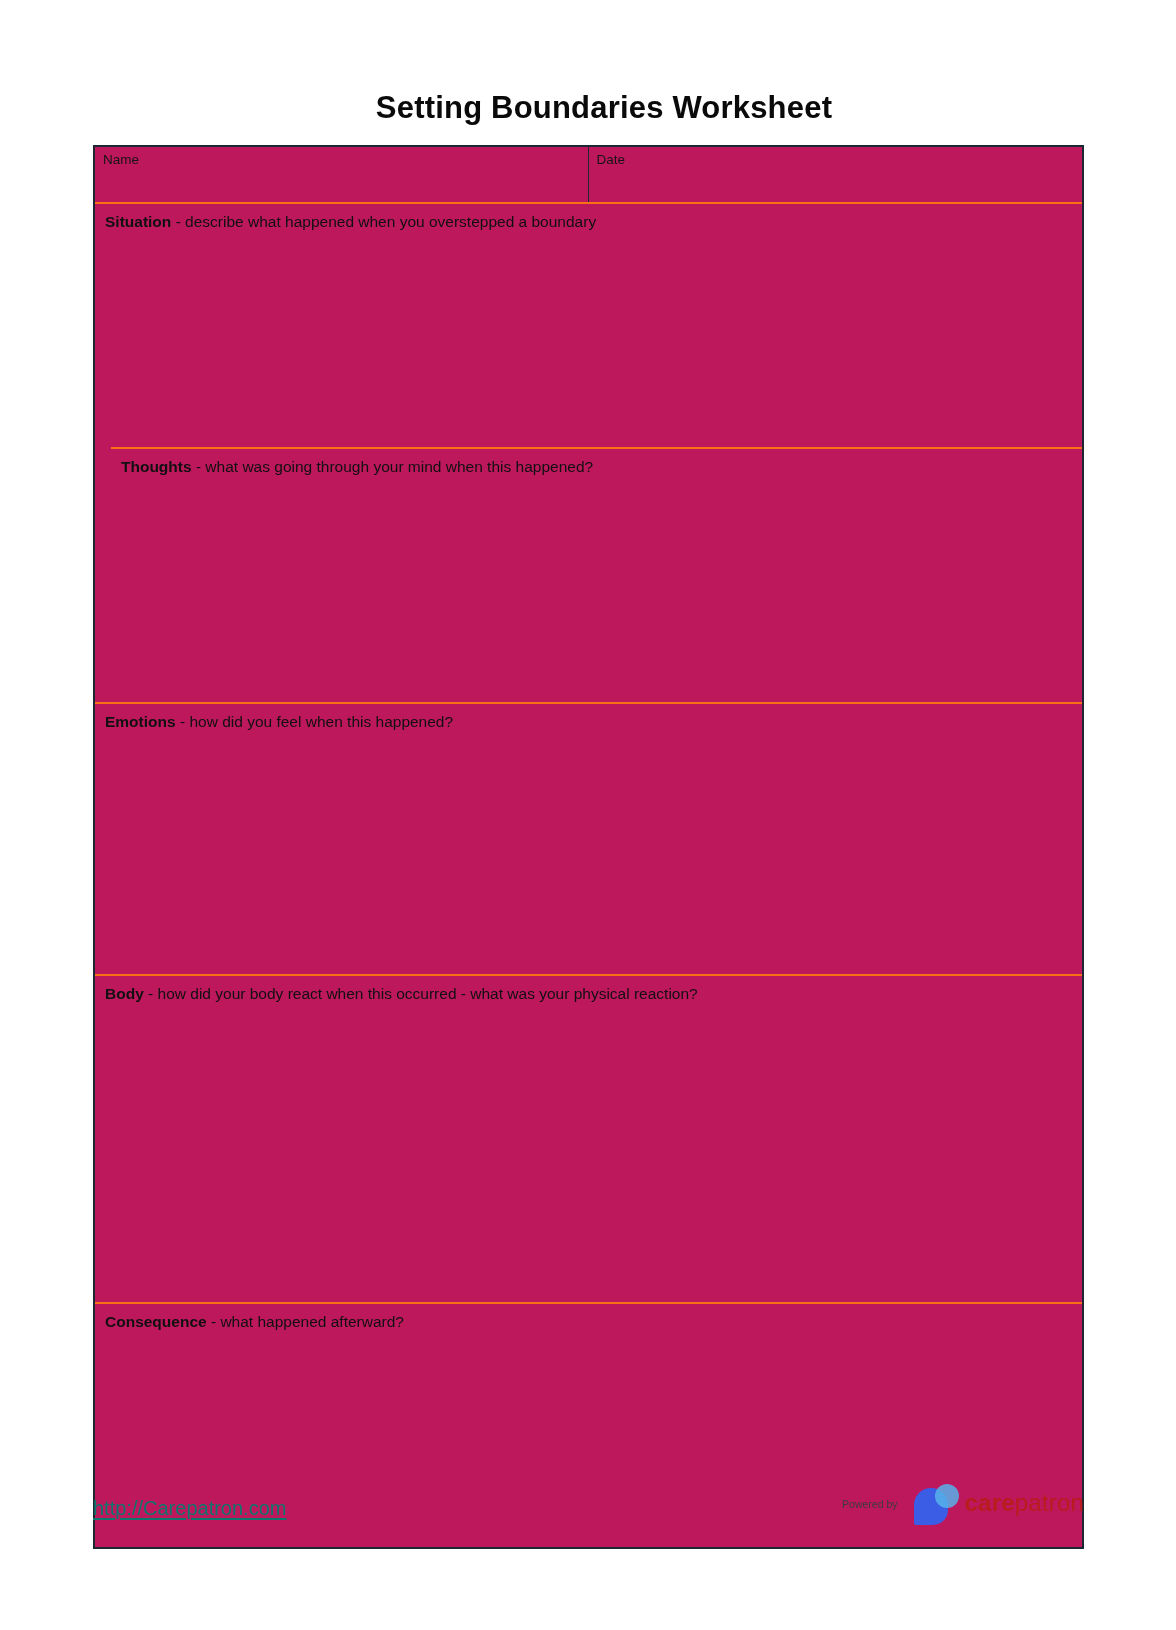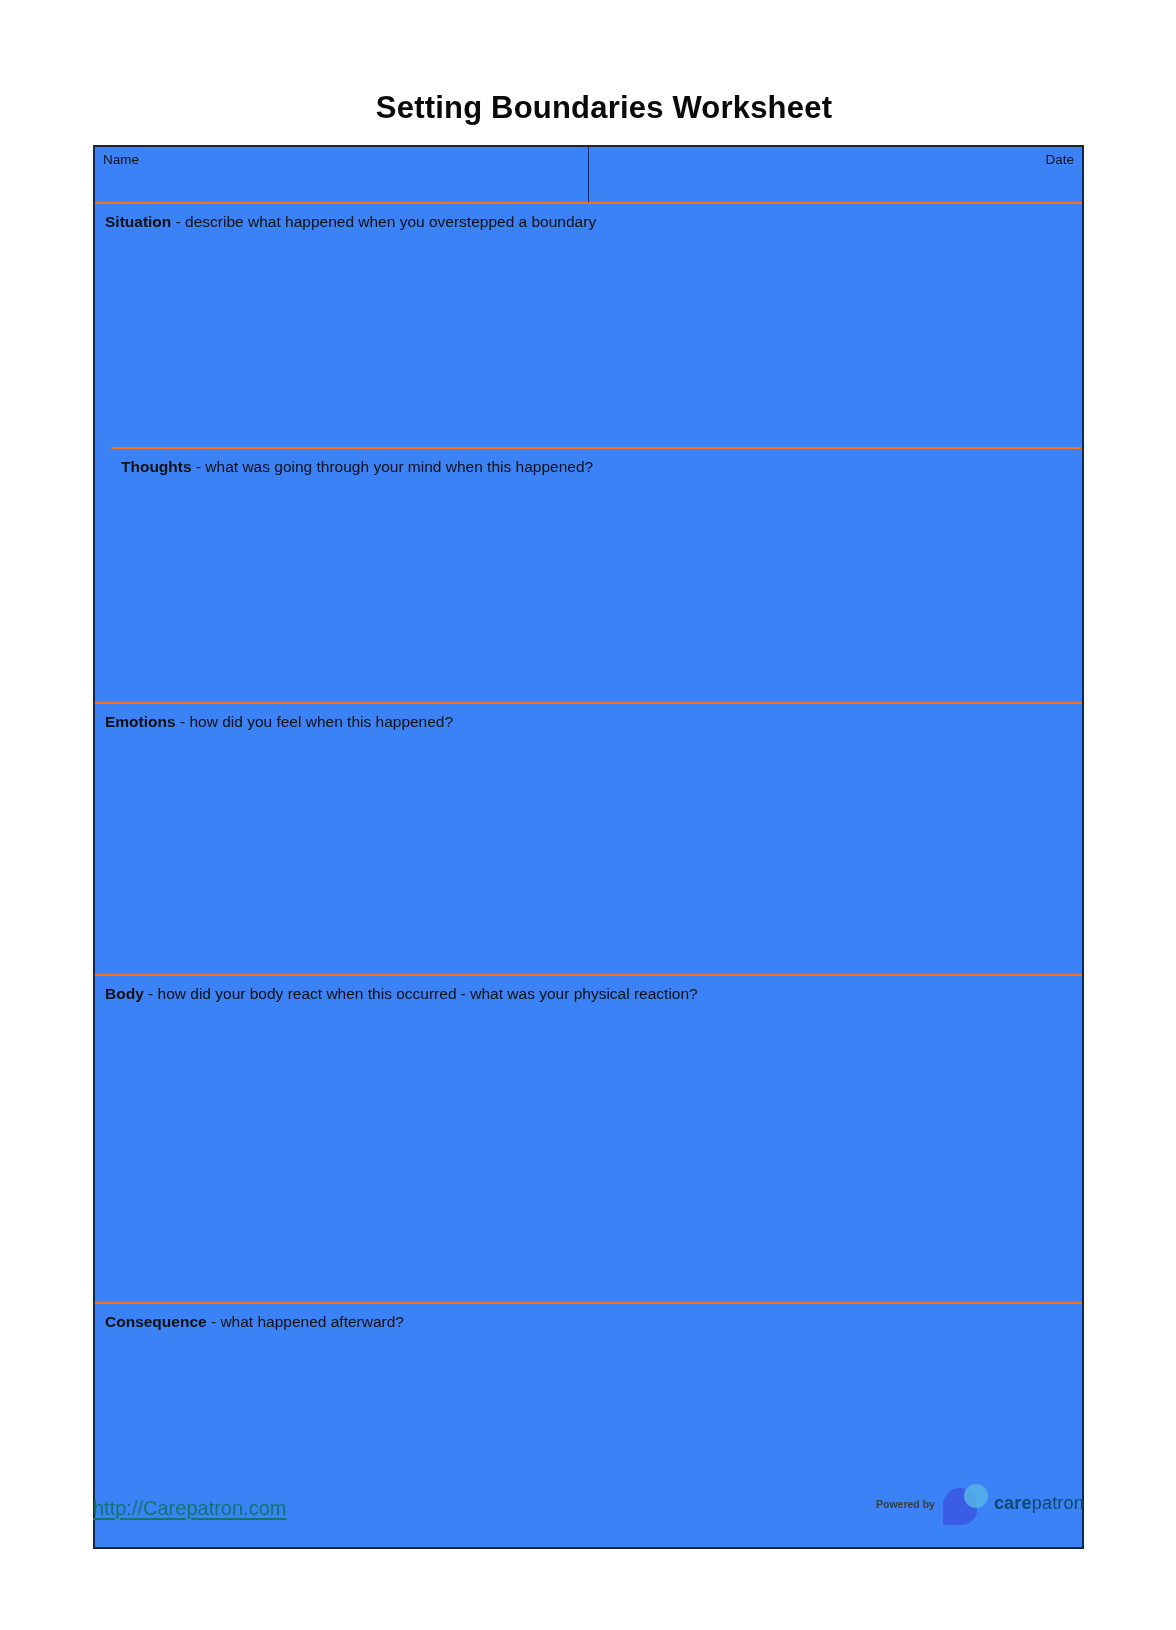--- a/index.html
+++ b/index.html
@@ -23,35 +23,35 @@
     color: #0a0a0a;
     margin: 16px;
   }
   .sheet {
     position: absolute;
     left: 93px;
     top: 145px;
     width: 991px;
     border: 2px solid #1d2633;
     box-sizing: border-box;
-    background: #3b82f6;
+    background: #be185d;
   }
   .row { box-sizing: border-box; }
   .meta-row {
     display: flex;
     height: 55px;
   }
   .meta-cell {
     box-sizing: border-box;
     padding: 5px 8px;
     font-size: 13.5px;
     color: #141414;
   }
   .meta-cell.name { width: 49.9%; }
-  .meta-cell.date { width: 50.1%; border-left: 1.5px solid #1d2633; text-align: right; }
+  .meta-cell.date { width: 50.1%; border-left: 1.5px solid #1d2633; }
   .section {
     border-top: 2px solid #f97316;
     box-sizing: border-box;
     padding: 8px 10px;
   }
   .section .head { font-size: 15.5px; line-height: 1.35; color: #101010; }
   .section .lbl { font-weight: bold; }
   .s0 { height: 245px; }
   .s1 { height: 255px; margin-left: 16px; }
   .s2 { height: 272px; }
@@ -71,23 +71,22 @@
     position: absolute;
     right: 92px;
     top: 1480px;
     display: flex;
     align-items: center;
     height: 52px;
   }
   .powered-by {
     font-size: 10.5px;
     color: #3c3c3c;
-    margin-right: 8px;
+    margin-right: 16px;
     transform: translateY(-2px);
-    font-weight: bold;
   }
   .logo-mark {
     position: relative;
     width: 46px;
     height: 50px;
     margin-right: 5px;
   }
   .bubble-dark {
     position: absolute;
     left: 0;
@@ -101,22 +100,22 @@
     position: absolute;
     left: 21px;
     top: 3px;
     width: 24px;
     height: 24px;
     background: #58b2ea;
     border-radius: 50%;
     opacity: 0.85;
   }
   .wordmark {
-    font-size: 18px;
-    color: #0c4a6e;
+    font-size: 24px;
+    color: #b91c1c;
     letter-spacing: 0.2px;
     white-space: nowrap;
     transform: translateY(-3px);
   }
   .wordmark .bold { font-weight: bold; }
 </style>
 </head>
 <body>
 
 <div class="page">

